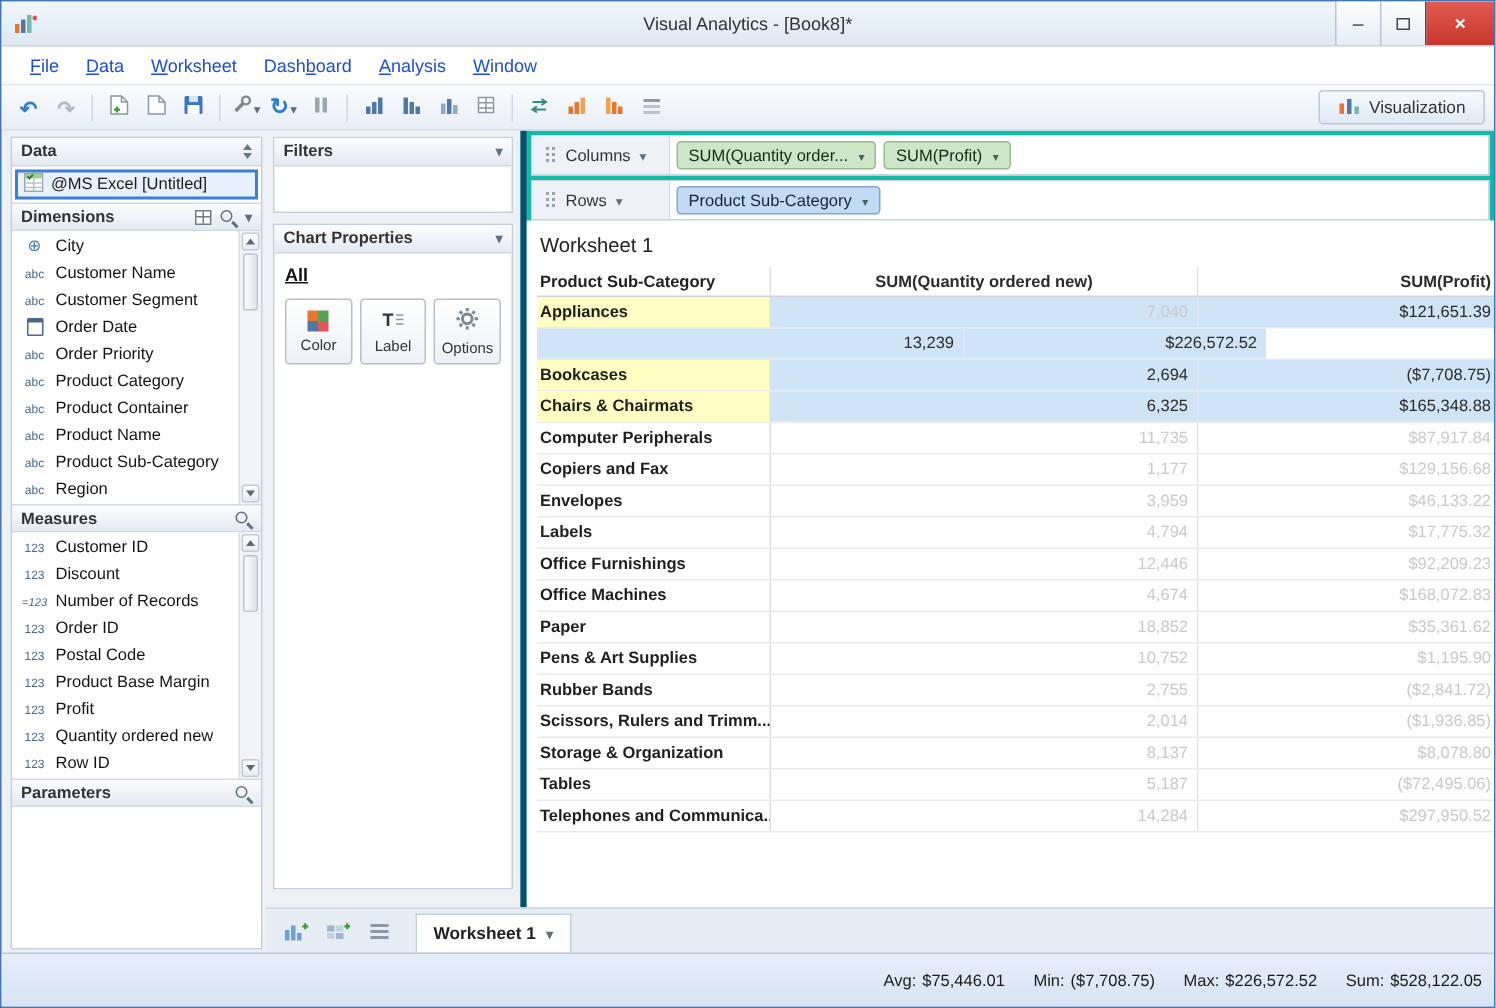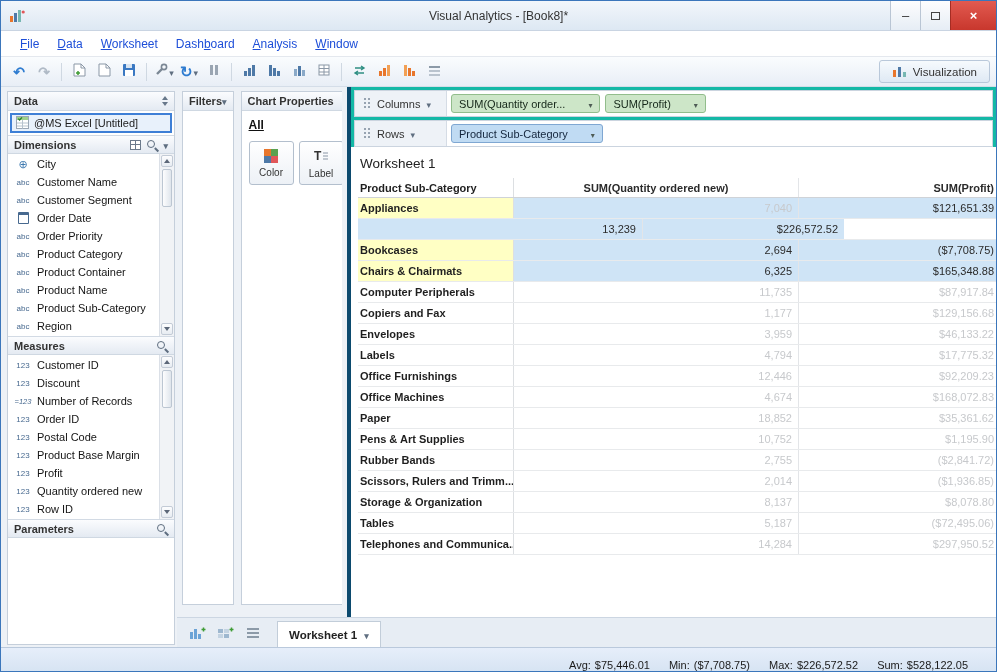--- a/index.html
+++ b/index.html
@@ -64,21 +64,21 @@
   .ficon.i-cal::before { content:""; width:9px; height:8px; border:1px solid #47698f; border-top-width:3px; display:block; border-radius:1px; }
   .vscroll { width:15px; background:#f1f3f6; border-left:1px solid #dbe0e7; display:flex; flex-direction:column; align-items:center; padding:1px; flex-shrink:0; }
   .varrow { width:12px; height:12px; background:linear-gradient(#fdfdfe,#e7ecf2); border:1px solid #c3cbd6; border-radius:2px; display:flex; align-items:center; justify-content:center; flex-shrink:0; }
   .varrow.up::before { content:""; border-left:3px solid transparent; border-right:3px solid transparent; border-bottom:4px solid #5c6778; }
   .varrow.down::before { content:""; border-left:3px solid transparent; border-right:3px solid transparent; border-top:4px solid #5c6778; }
   .vtrack { flex:1; width:12px; padding-top:2px; }
   .vthumb { width:10px; height:38px; margin:0 auto; background:linear-gradient(90deg,#fdfdfe,#dfe5ec); border:1px solid #bcc6d2; border-radius:2px; }
   .params-body { flex:1; background:#fff; }
 
   
-  .middle-panel { width:160px; margin:4px 5px 12px 5px; display:flex; flex-direction:row; gap:7px; flex-shrink:0; overflow:hidden; }
+  .middle-panel { width:160px; margin:4px 5px 12px 5px; display:flex; flex-direction:column; gap:7px; flex-shrink:0; overflow:hidden; }
   .card { border:1px solid #c5cfdb; background:#fff; display:flex; flex-direction:column; }
   .card.grow { flex:1; }
   .card-header { height:19px; background:linear-gradient(#fbfcfe,#e4eaf2); border-bottom:1px solid #cfd8e2; display:flex; align-items:center; padding:0 6px; font-size:11px; font-weight:bold; color:#333; flex-shrink:0; }
   .card-header .caret { margin-left:auto; }
   .filters-body { height:30px; }
   .props-body { padding:7px 7px; }
   .scope-label { font-weight:bold; font-size:12px; margin-bottom:7px; color:#111;text-decoration:underline; }
   .combo { display:flex; height:22px; border:1px solid #9fb0c3; background:#fff; width:142px; }
   .combo-text { flex:1; display:flex; align-items:center; padding:0 7px; font-size:11px; color:#222; }
   .combo-btn { width:17px; background:linear-gradient(#f7fafc,#dde5ee); border-left:1px solid #b9c5d2; display:flex; align-items:center; justify-content:center; }
@@ -92,21 +92,21 @@
       linear-gradient(#e15759,#e15759) 7px 7px/7px 7px no-repeat; }
 
   
   .canvas { flex:1; display:flex; flex-direction:column; background:#14b8a6; border-left:4px solid #0c4a6e; overflow:hidden; }
   .shelf { display:flex; align-items:stretch; border:1px solid #cbd4df; background:#fff; margin:3px 3px 0 3px; height:27px; flex-shrink:0; }
   .shelf-label { display:flex; align-items:center; gap:6px; padding:0 8px; background:#eef2f7; border-right:1px solid #d5dce5; font-size:11px; color:#333; min-width:92px; }
   .grip { width:8px; height:11px; position:relative; }
   .grip::before { content:""; position:absolute; left:1px; top:0; width:2px; height:2px; background:#97a3b1;
     box-shadow:4px 0 0 #97a3b1, 0 4px 0 #97a3b1, 4px 4px 0 #97a3b1, 0 8px 0 #97a3b1, 4px 8px 0 #97a3b1; }
   .shelf-field { flex:1; display:flex; align-items:center; gap:5px; padding:0 4px; background:#fff; }
-  .pill { height:19px; display:flex; align-items:center; gap:23px; padding:0 7px; border-radius:3px; font-size:11px; color:#16281a; border:1px solid; white-space:nowrap; }
+  .pill { height:19px; display:flex; align-items:center; gap:7px; padding:0 7px; border-radius:3px; font-size:11px; color:#16281a; border:1px solid; white-space:nowrap; }
   .pill.i-measure { background:#cde6c8; border-color:#92bd8c; }
   .pill.i-dimension { background:#c0dbf3; border-color:#7fa7d2; color:#13253c; }
   .pill-caret::before { content:"▾"; font-size:8px; color:#4e5c55; }
   .sheet { flex:1; background:#fff; overflow:hidden; }
   .sheet-title { padding:9px 0 7px 9px; font-size:13.5px; color:#222; }
   .table { margin-left:7px; width:644px; font-size:11px; }
   .thead { display:flex; height:20px; border-bottom:1px solid #cfd3d8; font-weight:bold; color:#1f1f1f; }
   .trow { display:flex; height:21px; border-bottom:1px solid #e8eaec; }
   .tc { display:flex; align-items:center; }
   .tc.cat { width:156px; padding-left:2px; border-right:1px solid #dcdfe2; font-weight:bold; color:#1f1f1f; white-space:nowrap; overflow:hidden; }
@@ -117,21 +117,21 @@
   .tc.cat.selected { background:#ffffc4; }
   .tc.qty.selected, .tc.profit.selected { background:#cfe4f6; }
   .tc.qty.qty_muted, .tc.profit.profit_muted { color:#c7c9cc; }
 
   
   .tabbar { height:30px; background:#e7edf4; border-top:1px solid #ccd6e2; display:flex; align-items:flex-end; padding:0 0 0 8px; gap:4px; flex-shrink:0; }
   .tab-ic { width:24px; height:24px; display:flex; align-items:center; justify-content:center; margin-bottom:2px; border-radius:3px; }
   .sheet-tab { height:26px; background:#fff; border:1px solid #c2cdd9; border-bottom:none; margin-left:8px; padding:0 11px; display:flex; align-items:center; gap:7px; font-size:11.5px; font-weight:bold; color:#222; }
 
   
-  .statusbar { height:24px; background:linear-gradient(#e6eefa,#d7e4f3); border-top:1px solid #bac9dc; display:flex; align-items:flex-end; justify-content:flex-end; padding-right:28px; font-size:11px; color:#1a1a1a; flex-shrink:0; }
+  .statusbar { height:36px; background:linear-gradient(#e6eefa,#d7e4f3); border-top:1px solid #bac9dc; display:flex; align-items:center; justify-content:flex-end; padding-right:8px; font-size:11px; color:#1a1a1a; flex-shrink:0; }
   .seg { margin-left:16px; white-space:nowrap; }
   .seg span:first-child { margin-right:4px; }
 </style>
 </head>
 <body>
 
 <div class="window">
 
   <div class="titlebar">
     <span class="app-icon">

